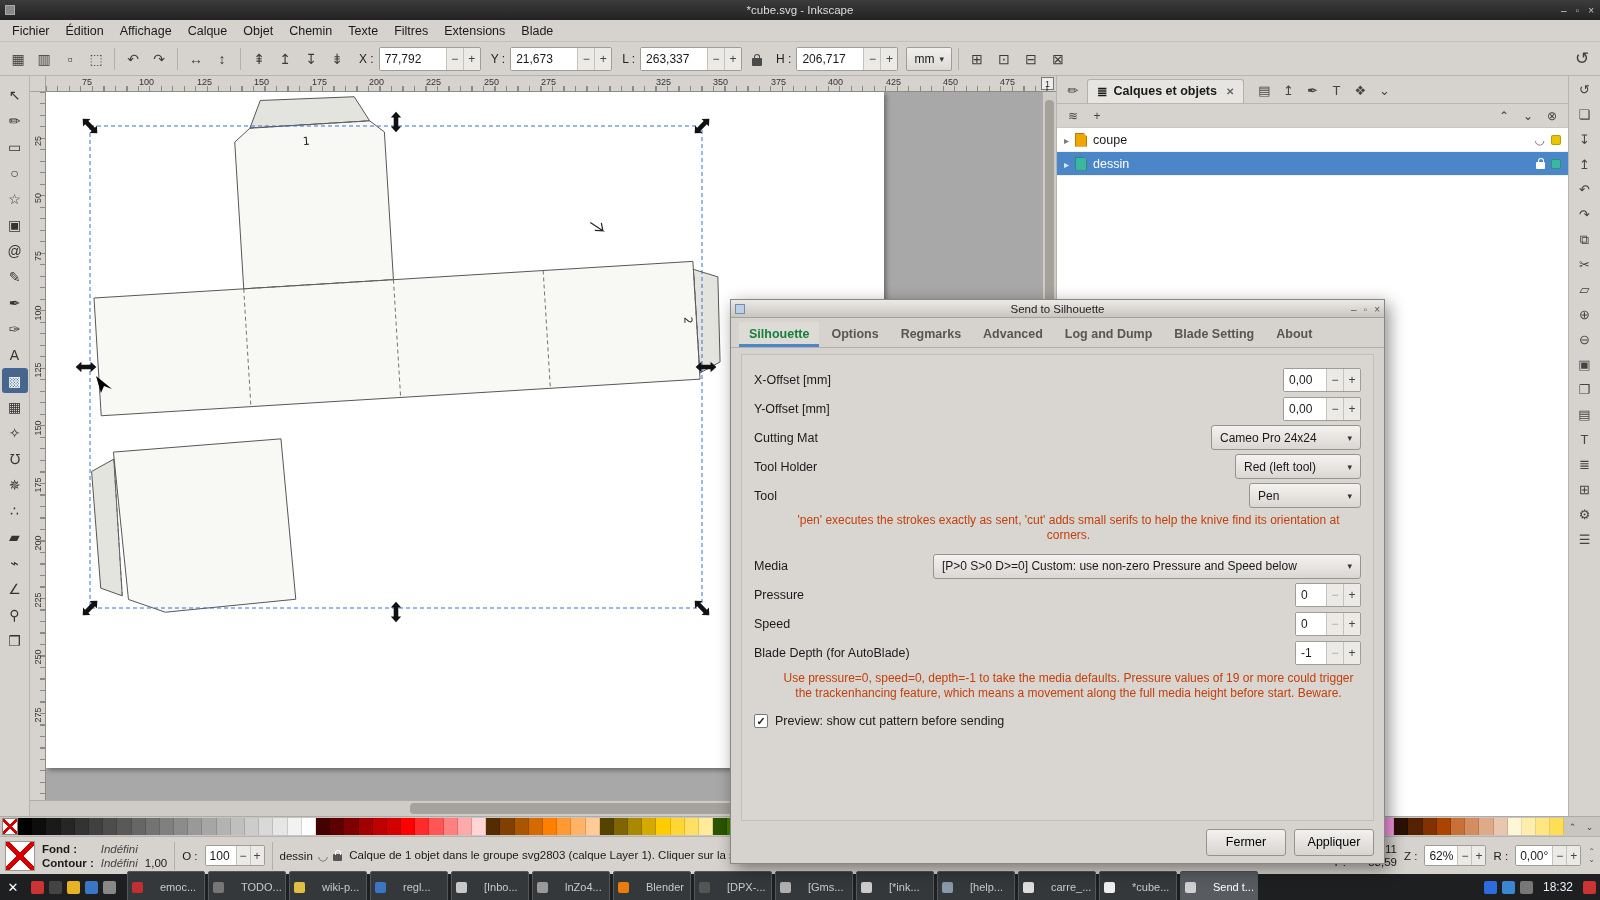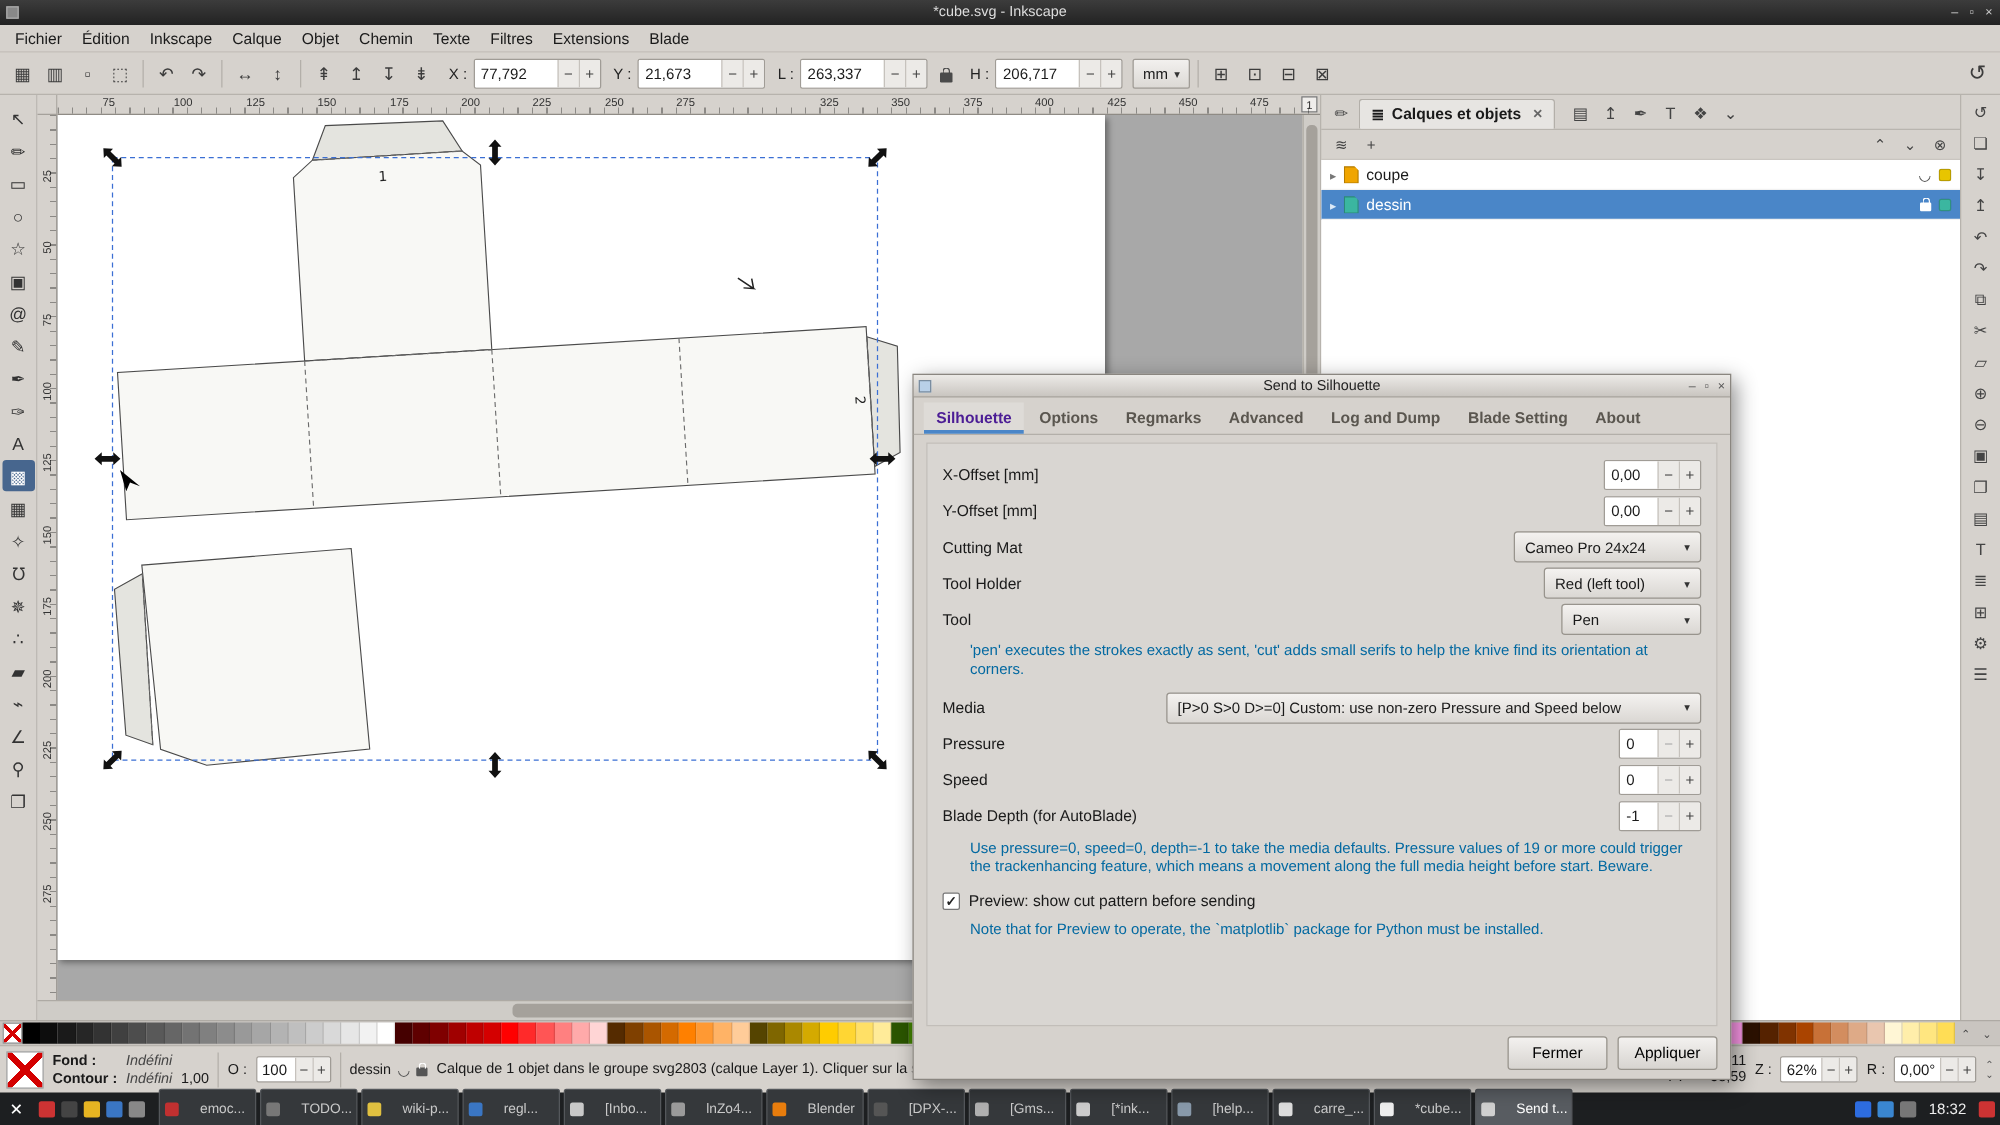--- a/index.html
+++ b/index.html
@@ -90,27 +90,27 @@
   .commands { width:32px; border-left:1px solid #b7b3ad; display:flex; flex-direction:column; align-items:center; padding-top:3px; gap:4px; background:#d6d2cd; }
   .cmd-btn { width:24px; height:21px; display:flex; align-items:center; justify-content:center; font-size:13px; color:#444; }
 
   
   .dialog { position:absolute; left:730px; top:223px; width:655px; height:565px; background:#d6d2cd; border:1px solid #8a8680; box-shadow:4px 5px 16px rgba(0,0,0,.45); display:flex; flex-direction:column; z-index:40; }
   .dialog-titlebar { height:18px; background:linear-gradient(#eceae7,#c9c5c0); border-bottom:1px solid #a5a19b; position:relative; display:flex; align-items:center; justify-content:center; font-size:11.5px; color:#222; flex:none; }
   .dialog-titlebar .dlg-icon { position:absolute; left:4px; top:4px; width:10px; height:10px; background:#b9d0e8; border:1px solid #7a8da0; }
   .dlg-controls { position:absolute; right:4px; top:0; height:18px; display:flex; align-items:center; gap:7px; font-size:10px; color:#555; }
   .dialog-tabs { display:flex; align-items:flex-end; gap:2px; padding:4px 8px 0; border-bottom:1px solid #b3afa9; flex:none; }
   .dtab { padding:5px 10px 6px; font-weight:bold; color:#5a564f; font-size:12.5px; }
-  .dtab.active { color:#4c1d95; background:#dedbd7; box-shadow:inset 0 -3px 0 #4a86c8; }
+  .dtab.active { color:#15803d; background:#dedbd7; box-shadow:inset 0 -3px 0 #4a86c8; }
   .dialog-body { flex:1; margin:6px 10px 0; background:#d9d6d2; border:1px solid #c2beb9; padding:10px 12px 0; overflow:hidden; }
   .drow { display:flex; align-items:center; height:29px; }
   .dlabel { font-size:12.5px; }
   .d-spin .spin-value { min-width:42px; }
   .dropdown { display:flex; align-items:center; justify-content:space-between; gap:8px; height:25px; padding:0 8px; background:linear-gradient(#f4f2f0,#dad7d3); border:1px solid #98948d; border-radius:3px; font-size:12px; margin-left:auto; }
-  .dnote { font-size:12px; line-height:1.28; margin:3px 0 8px 22px; color:#0369a1; }
+  .dnote { font-size:12px; line-height:1.28; margin:3px 0 8px 22px; color:#c2410c;text-align:center; }
   .check-row { gap:7px; height:24px; }
   .checkbox { width:14px; height:14px; background:#fff; border:1px solid #777; border-radius:2px; display:flex; align-items:center; justify-content:center; font-size:11px; font-weight:bold; color:#222; }
   .dialog-buttons { height:42px; display:flex; justify-content:flex-end; align-items:center; gap:8px; padding:0 10px; flex:none; }
   .btn { min-width:80px; height:27px; background:linear-gradient(#f3f1ef,#d7d4d0); border:1px solid #97938c; border-radius:3px; font-size:12.5px; font-family:inherit; display:flex; align-items:center; justify-content:center; }
 
   
   .palette { height:20px; background:#c9c5c0; border-top:1px solid #aeaaa4; display:flex; align-items:stretch; padding:1px 2px; flex:none; }
   .swatches { flex:1; display:flex; }
   .swatch { flex:1 1 12px; border-right:1px solid rgba(0,0,0,.12); }
   .none-swatch { flex:0 0 16px; background:
@@ -159,21 +159,21 @@
       <span>–</span>
       <span>▫</span>
       <span>×</span>
     </span>
   </div>
 
   <div class="menubar">
 
   <span class="menu-item">Fichier</span>
       <span class="menu-item">Édition</span>
-      <span class="menu-item">Inkscape</span>
+      <span class="menu-item">Affichage</span>
       <span class="menu-item">Calque</span>
       <span class="menu-item">Objet</span>
       <span class="menu-item">Chemin</span>
       <span class="menu-item">Texte</span>
       <span class="menu-item">Filtres</span>
       <span class="menu-item">Extensions</span>
       <span class="menu-item">Blade</span>
     </div>
 
   <div class="toolbar">
@@ -520,21 +520,20 @@
             <span class="spin-btn">+</span>
           </div>
         </div>
         <div class="dnote" style="max-width:600px;">Use pressure=0, speed=0, depth=-1 to take the media defaults. Pressure values of 19 or more could trigger the trackenhancing feature, which means a movement along the full media height before start. Beware.</div>
         <div class="drow check-row">
           <span class="checkbox">
               <span>✓</span>
             </span>
           <span class="dlabel">Preview: show cut pattern before sending</span>
         </div>
-        <div class="dnote">Note that for Preview to operate, the `matplotlib` package for Python must be installed.</div>
       </div>
       <div class="dialog-buttons">
         <button class="btn">Fermer</button>
         <button class="btn">Appliquer</button>
       </div>
     </div>
   </div>
 
   <div class="palette">
     <span class="none-swatch"></span>

